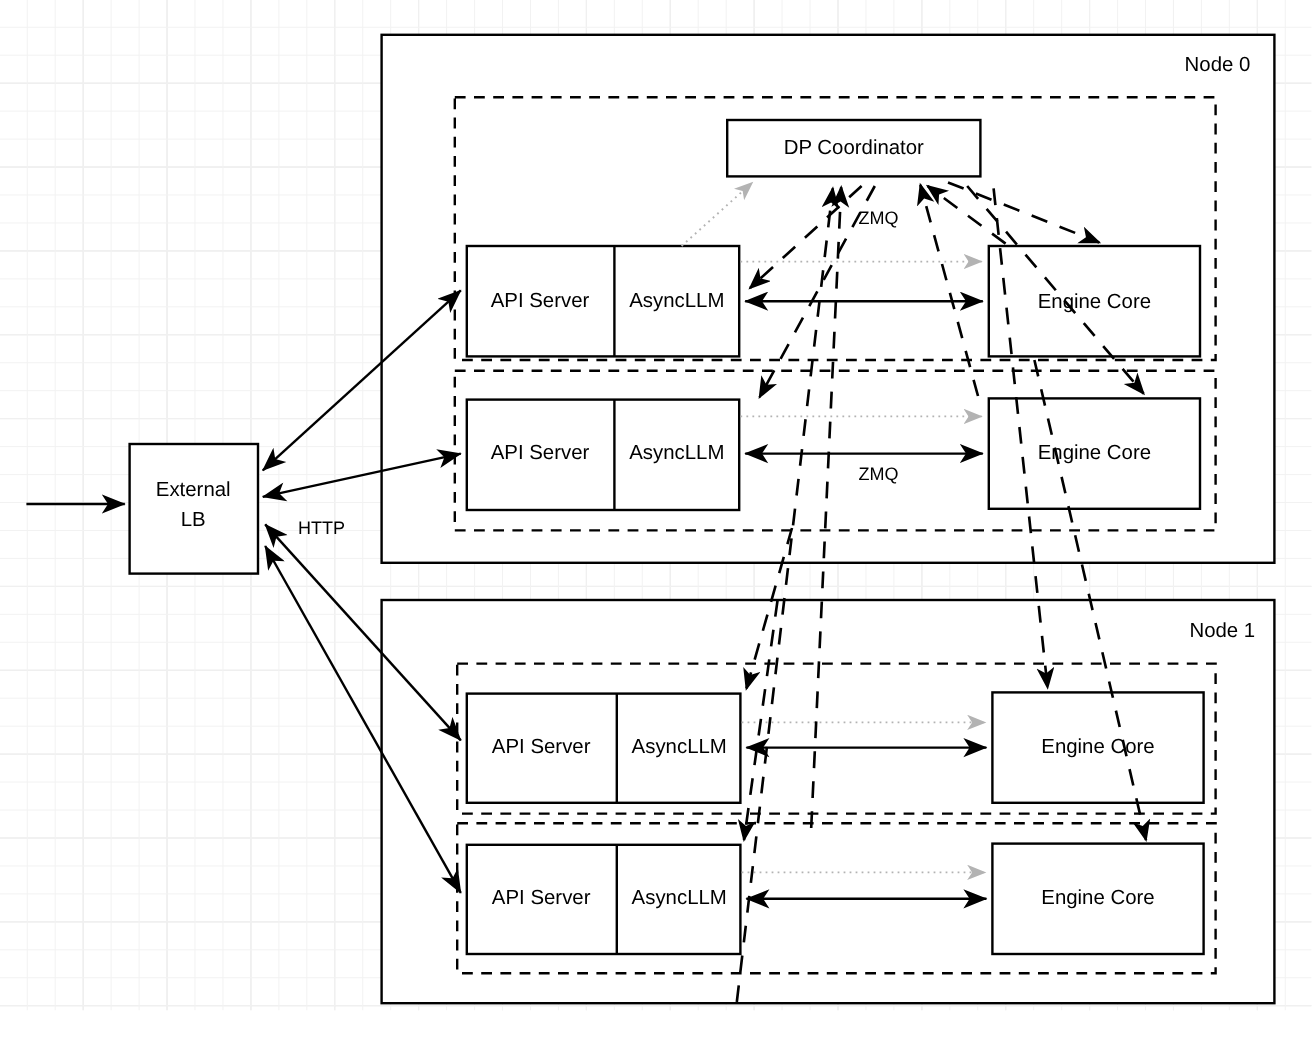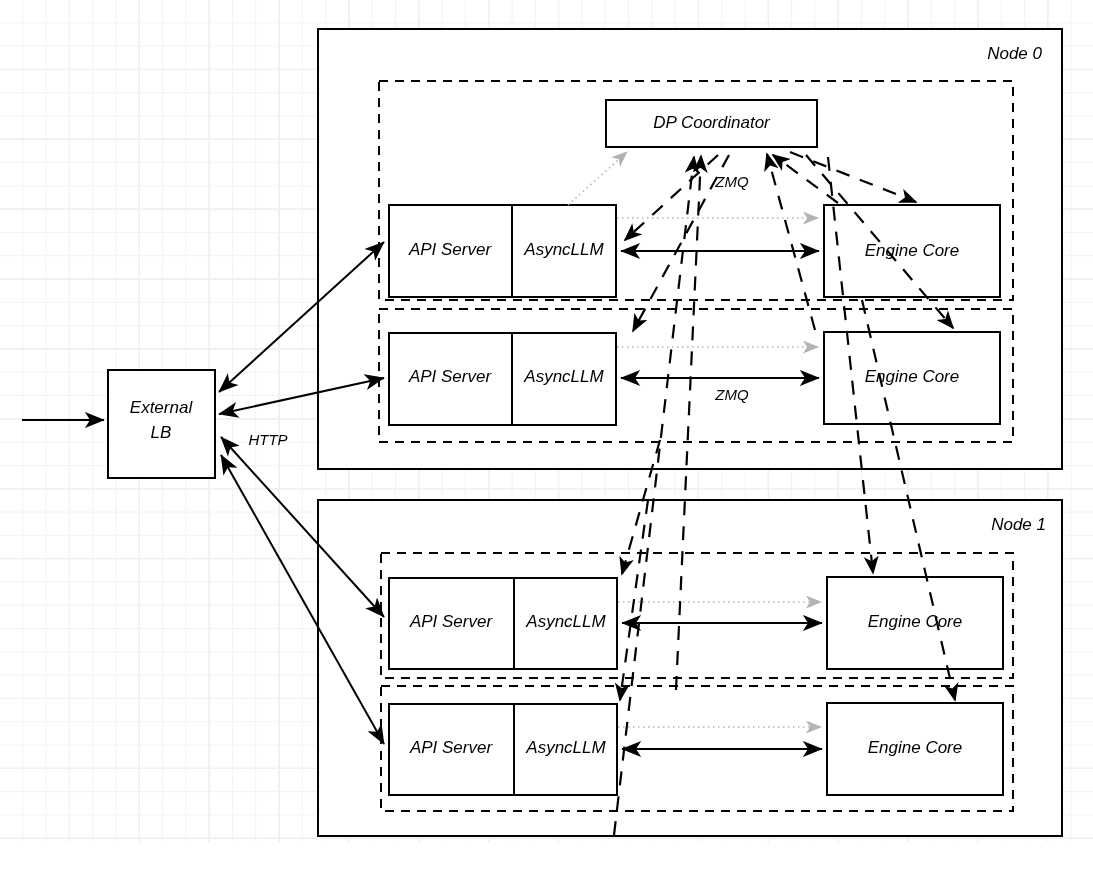--- a/index.html
+++ b/index.html
@@ -18,21 +18,20 @@
       linear-gradient(to right, #e0e0e0 1px, transparent 1px),
       linear-gradient(to bottom, #e0e0e0 1px, transparent 1px);
     background-size:
       23.3px 23.3px,
       23.3px 23.3px,
       69.9px 69.9px,
       69.9px 69.9px;
     background-position: -1px -1px, -1px -1px, -1px -1px, -1px -1px;
     overflow: hidden;
     font-family: "Liberation Sans", sans-serif;
-    font-style: italic;
   }
   svg.layer {
     position: absolute;
     top: 0; left: 0;
     width: 1093px;
     height: 875px;
   }
   .node-box {
     fill: #ffffff;
     stroke: #000000;

